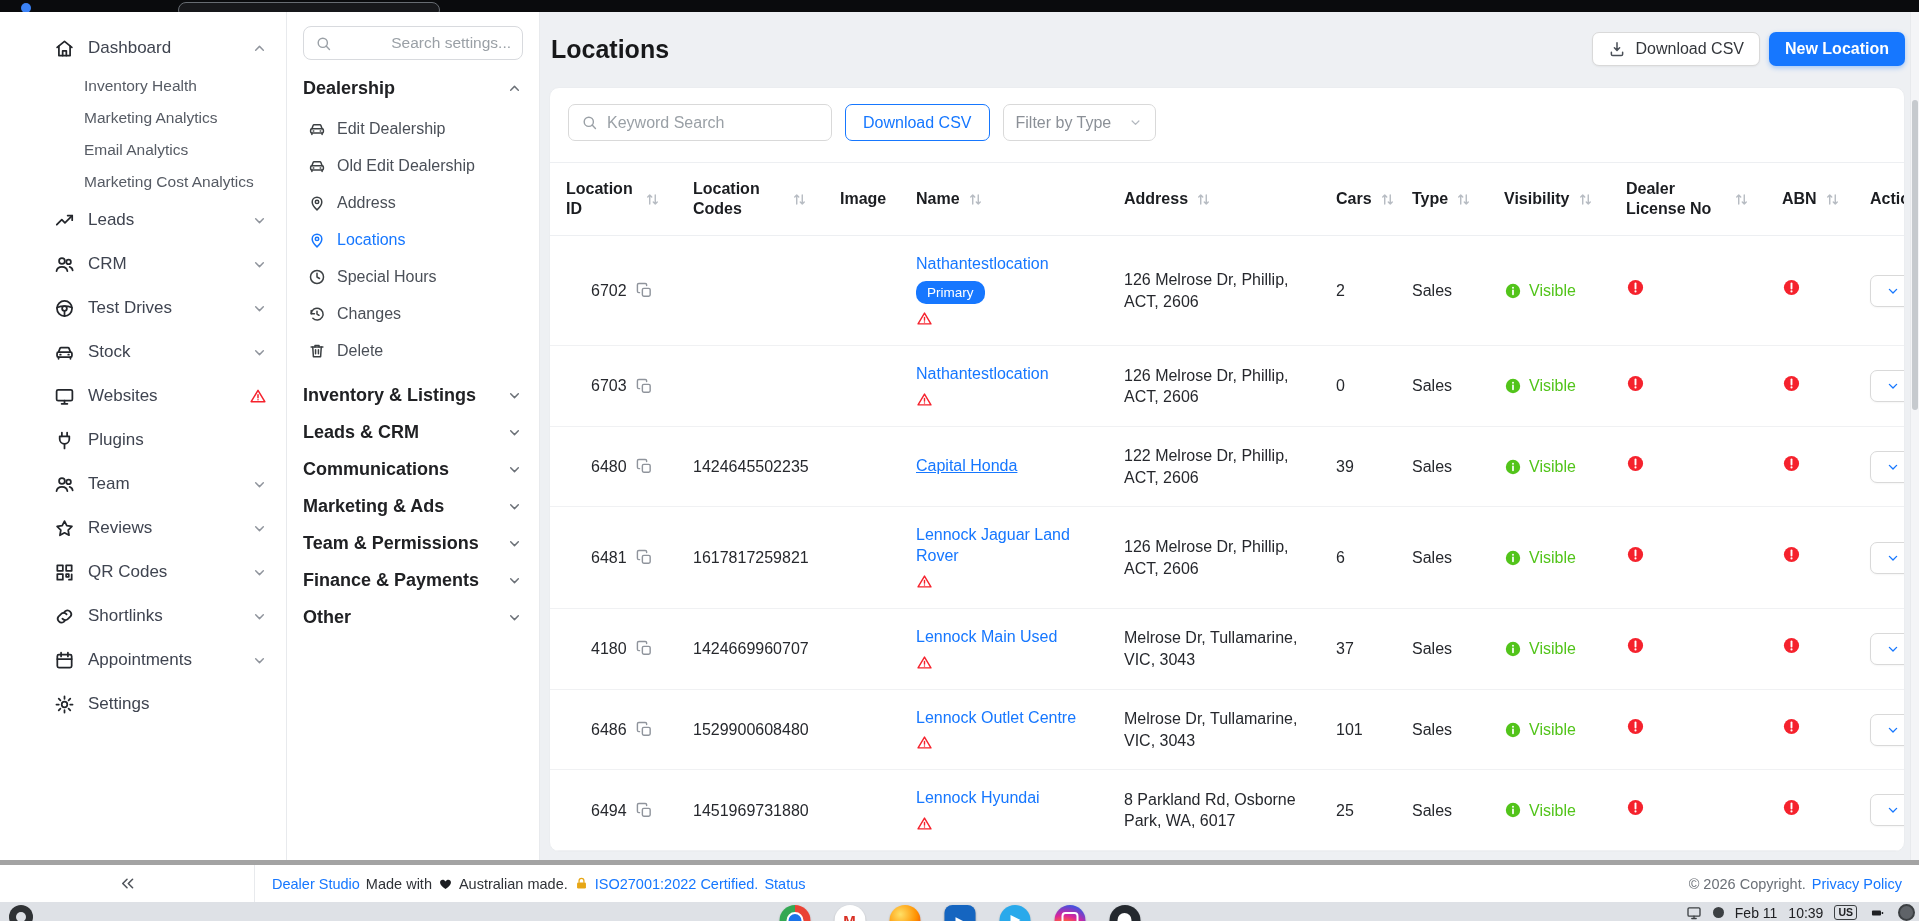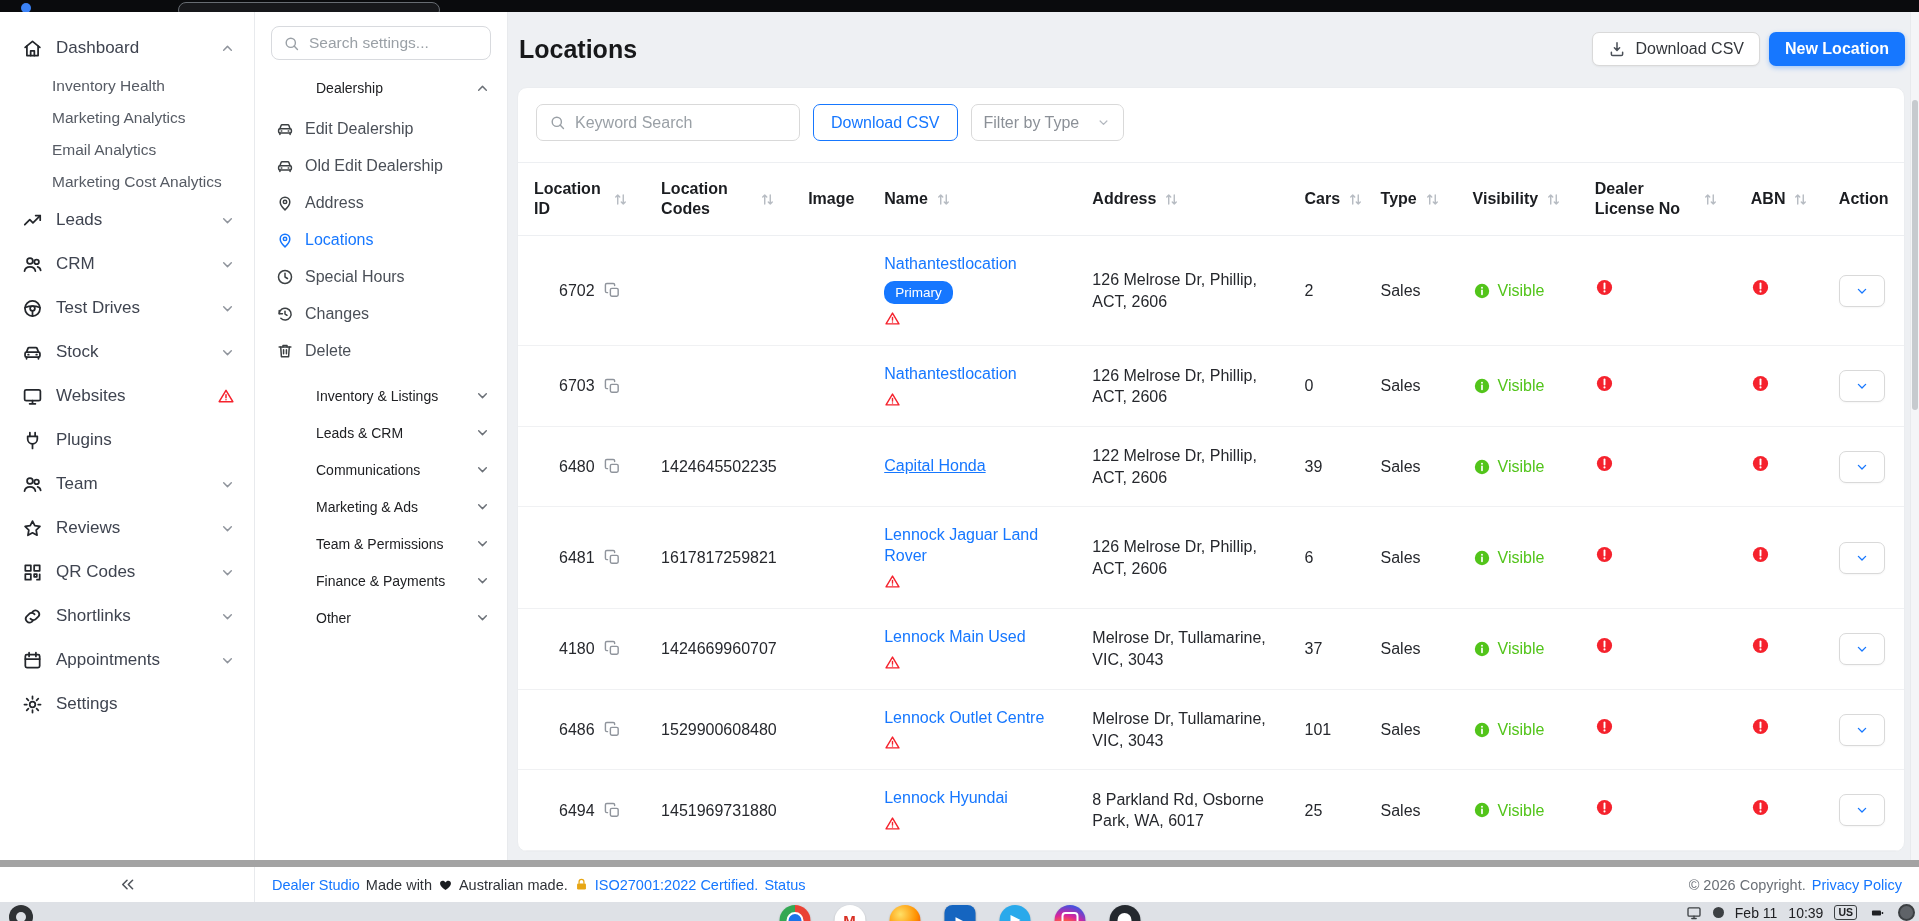--- a/index.html
+++ b/index.html
@@ -10,39 +10,39 @@
 input { font-family:inherit; }
 .ic { display:inline-flex; align-items:center; justify-content:center; flex:none; }
 .ic svg { width:100%; height:100%; display:block; }
 
 
 .topbar { height:12px; background:#0a0b0d; position:relative; overflow:hidden; }
 .logo-dot { position:absolute; left:21px; top:3px; width:10px; height:10px; border-radius:50%; background:#3b82f6; }
 .omni { position:absolute; left:178px; top:2px; width:262px; height:16px; border:1.5px solid #676c72; background:#17181b; border-radius:9px; }
 
 
-.app { display:flex; height:848px; background:#fff; }
+.app { display:flex; height:848px; background:#fff;padding-left:32px; }
 
 
 .sidebar { width:255px; flex:none; border-right:1px solid #e8eaed; padding-top:14px; background:#fff; overflow:hidden; }
 .side-item { display:flex; align-items:center; gap:13px; height:44px; padding:0 18px 0 22px; font-size:17px; color:#3f4450; cursor:pointer; }
 .side-item .itemic { width:21px; height:21px; color:#23262b; }
 .side-item .lbl { flex:1; white-space:nowrap; overflow:hidden; }
 .side-item .chev { width:17px; height:17px; color:#8f949c; }
 .side-item.sub { height:32px; padding-left:52px; font-size:15.5px; color:#565b64;justify-content:flex-end; }
 .ic.warn { color:#f5222d; }
 .side-item .warn { width:18px; height:18px; margin-right:1px; }
 
 
 .settings-nav { width:253px; flex:none; border-right:1px solid #e8eaed; padding:14px 16px 0; background:#fff; overflow:hidden; }
 .set-search { display:flex; align-items:center; gap:9px; height:34px; border:1px solid #d8dade; border-radius:8px; padding:0 11px; color:#9aa0a6; }
 .set-search .ic { width:17px; height:17px; }
-.set-search input { border:none; outline:none; flex:1; font-size:15.5px; color:#3c4043; background:transparent; min-width:0; }
+.set-search input { border:none; outline:none; flex:1; font-size:15.5px; color:#3c4043; background:transparent; min-width:0;text-align:right; }
 .set-search input::placeholder { color:#9aa0a6; }
-.set-section { display:flex; align-items:center; justify-content:space-between; height:37px; font-size:14px; font-weight:400; color:#202124; cursor:pointer;margin-left:45px; }
+.set-section { display:flex; align-items:center; justify-content:space-between; height:37px; font-size:18px; font-weight:700; color:#202124; cursor:pointer; }
 .head-deal { height:40px; margin-top:8px; }
 .set-section .chev { width:17px; height:17px; color:#6b7077; }
 .deal-items { padding:2px 0 8px; }
 .set-item { display:flex; align-items:center; gap:11px; height:37px; font-size:16px; color:#4a4f57; padding-left:5px; cursor:pointer; }
 .set-item .ic { width:18px; height:18px; color:#3c4043; }
 .set-item.active, .set-item.active .ic { color:#1677ff; }
 
 
 .main { flex:1; background:#eef0f3; padding:20px 14px 0 9px; overflow:hidden; }
 .main-head { display:flex; align-items:center; justify-content:space-between; margin:0 0 21px 2px; }
@@ -78,21 +78,21 @@
 .link.u { text-decoration:underline; font-weight:500; }
 .badge { background:#1677ff; color:#fff; font-size:13.5px; line-height:1; padding:5px 11px; border-radius:10px;text-align:right; }
 .name-cell .warn { width:17px; height:17px; }
 .vis { display:flex; align-items:center; gap:7px; color:#52c41a; }
 .vis .ic { width:18px; height:18px; }
 .err { width:19px; height:19px; color:#f5222d; }
 .action-btn { width:46px; height:32px; border:1px solid #d9d9d9; border-radius:7px; background:#fff; display:flex; align-items:center; justify-content:center; box-shadow:0 1px 2px rgba(0,0,0,.04); }
 .action-btn .ic { width:16px; height:16px; color:#1677ff; }
 
 
-.bottombar { display:flex; height:42px; background:#fff; border-top:7px solid #a3a3a3; }
+.bottombar { display:flex; height:42px; background:#fff; border-top:5px solid #a3a3a3; }
 .collapse-cell { width:255px; flex:none; border-right:1px solid #e8eaed; display:flex; align-items:center; justify-content:center; }
 .collapse-cell .ic { width:19px; height:19px; color:#51555c; cursor:pointer; }
 .footer { flex:1; display:flex; align-items:center; justify-content:space-between; padding:0 17px; font-size:14.5px; }
 .f-left { display:flex; align-items:center; gap:6px; color:#2f3237; }
 .f-left .heart { width:15px; height:15px; color:#1b1d21; }
 .f-left .lock { width:15px; height:15px; color:#e7a615; }
 .f-right { display:flex; align-items:flex-end; gap:6px; color:#6b7077; }
 
 
 .shelf { height:19px; background:#dee1e6; position:relative; }

